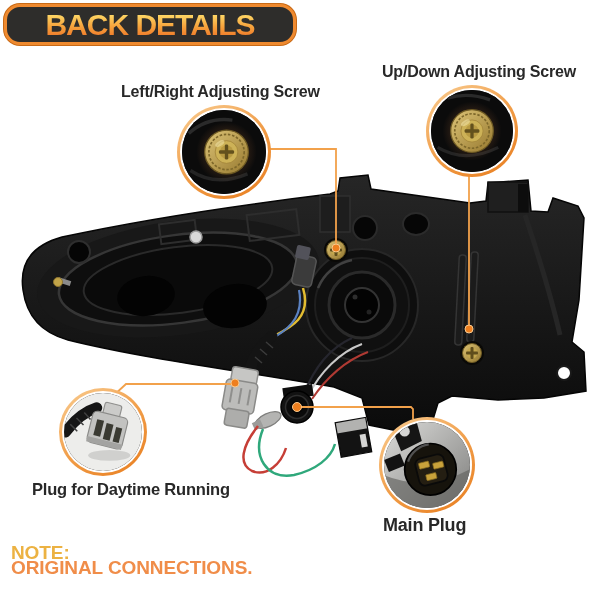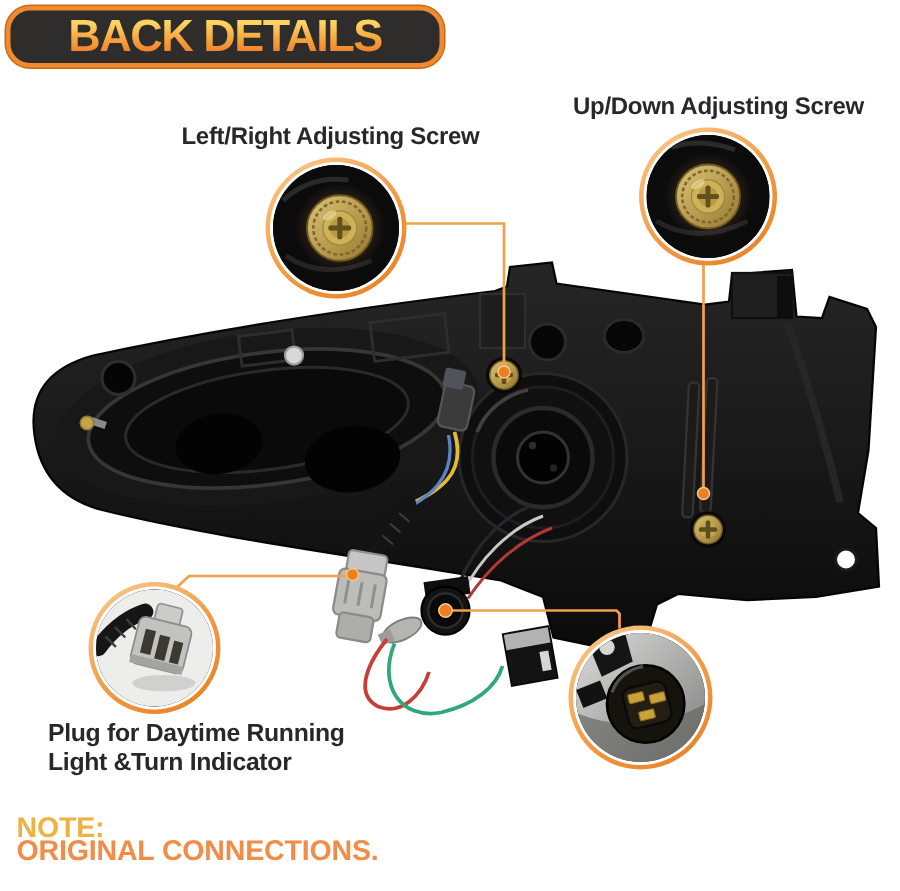--- a/index.html
+++ b/index.html
@@ -179,22 +179,22 @@
   </svg>
 
   <div class="banner">
     <span class="banner-text">BACK DETAILS</span>
   </div>
 
   <div class="lbl" id="lbl-lr">Left/Right Adjusting Screw</div>
   <div class="lbl" id="lbl-ud">Up/Down Adjusting Screw</div>
   <div class="lbl" id="lbl-drl">
     <div>Plug for Daytime Running</div>
-    <div>Light &amp;Turn Indicator</div>
-  </div>
+  </div>
+  <div class="lbl" id="lbl-main">Main Plug</div>
 
   <div class="callout" id="callout-lr">
     <div class="callout-white">
         <div class="callout-photo">
       <svg width="100%" height="100%" viewBox="0 0 100 100">
         <defs>
           <radialGradient id="gl1">
                 <stop offset="0" stop-color="#8a5530"></stop>
                 <stop offset="1" stop-color="#8a5530" stop-opacity="0"></stop>
               </radialGradient>

